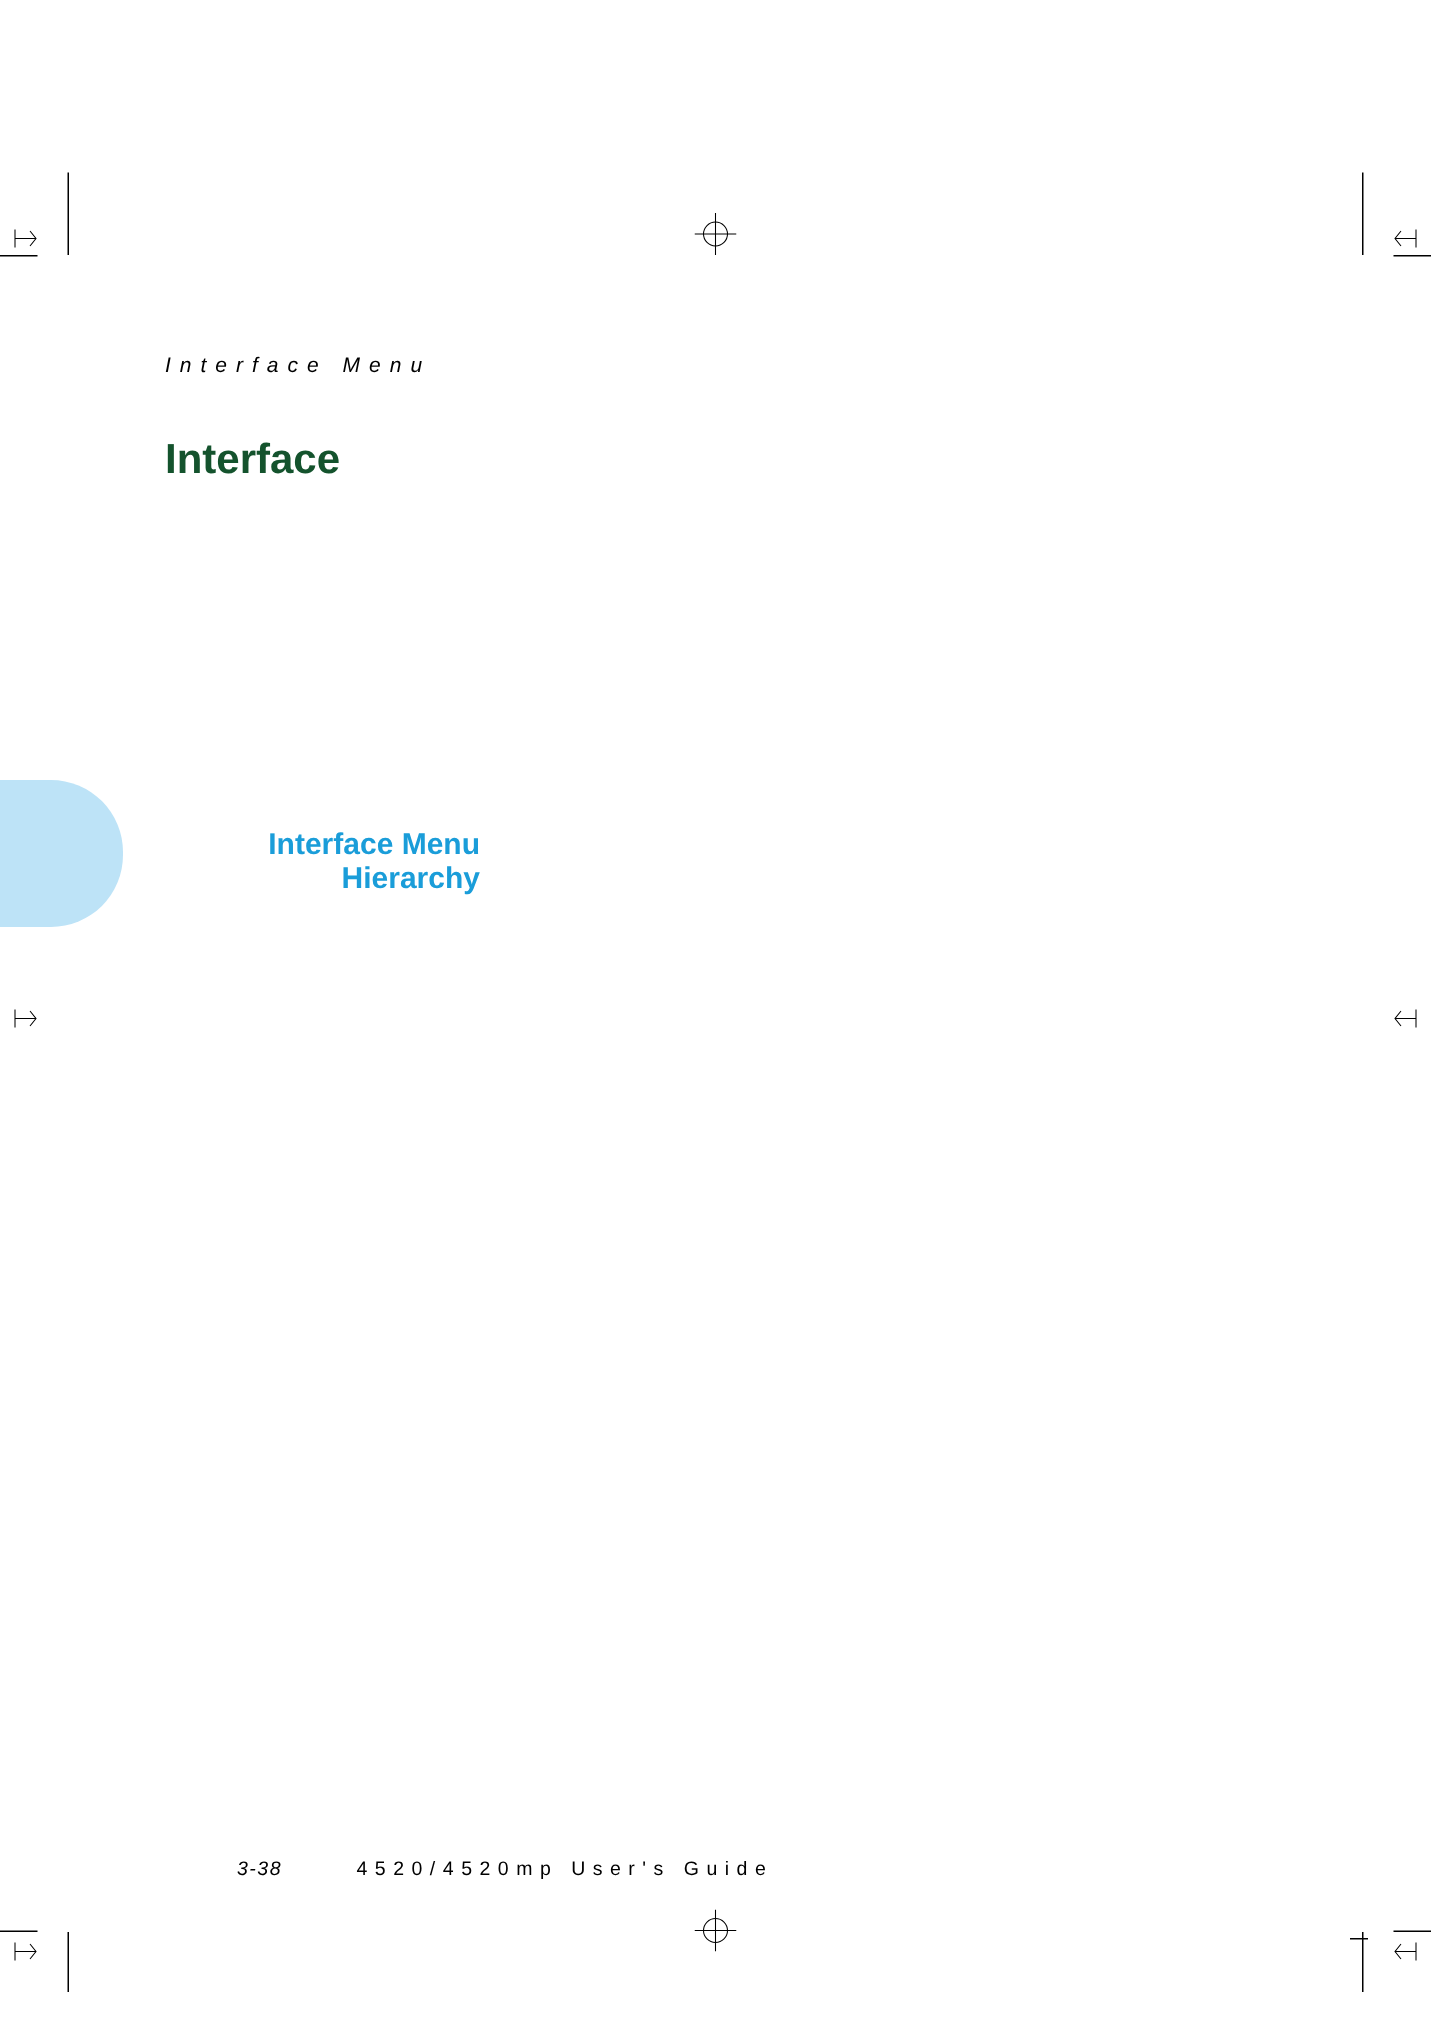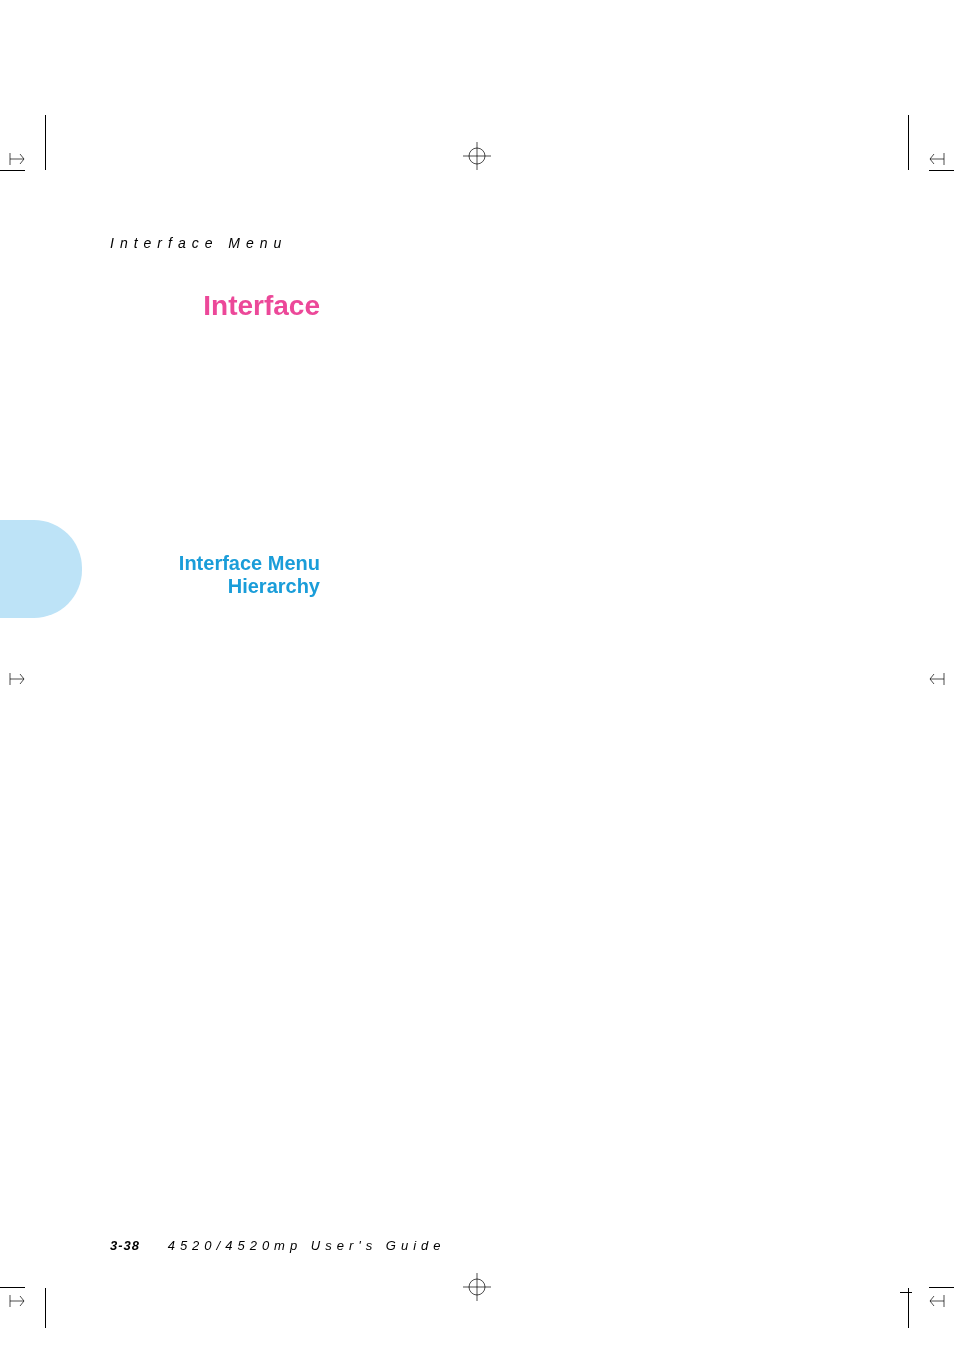--- a/index.html
+++ b/index.html
@@ -98,22 +98,22 @@
       font-size: 14px;
       letter-spacing: 6px;
       color: #000;
     }
     
     .heading-main {
       position: absolute;
       top: 290px;
       left: 110px;
       width: 210px;
-      text-align: right;
-      color: #ec4899;
+      text-align: left;
+      color: #14532d;
       font-size: 28px;
       font-weight: bold;
       line-height: 1.15;
     }
     
     .heading-sub {
       position: absolute;
       top: 552px;
       left: 110px;
       width: 210px;
@@ -137,29 +137,29 @@
     
     .footer {
       position: absolute;
       bottom: 95px;
       left: 110px;
       font-size: 13px;
       color: #000;
     }
     
     .footer .page-num {
-      font-weight: bold;
+      font-weight: normal;
       font-style: italic;
       letter-spacing: 1px;
+      margin-left: 48px;
     }
     
     .footer .guide-title {
-      font-style: italic;
       letter-spacing: 5px;
-      margin-left: 24px;
+      margin-left: 46px;
     }
   </style>
 </head>
 <body>
 
 <div class="corner-tick-tl-v"></div>
 <div class="corner-tick-tl-h"></div>
 <div class="corner-tick-tr-v"></div>
 <div class="corner-tick-tr-h"></div>
 <div class="corner-tick-bl-v"></div>

